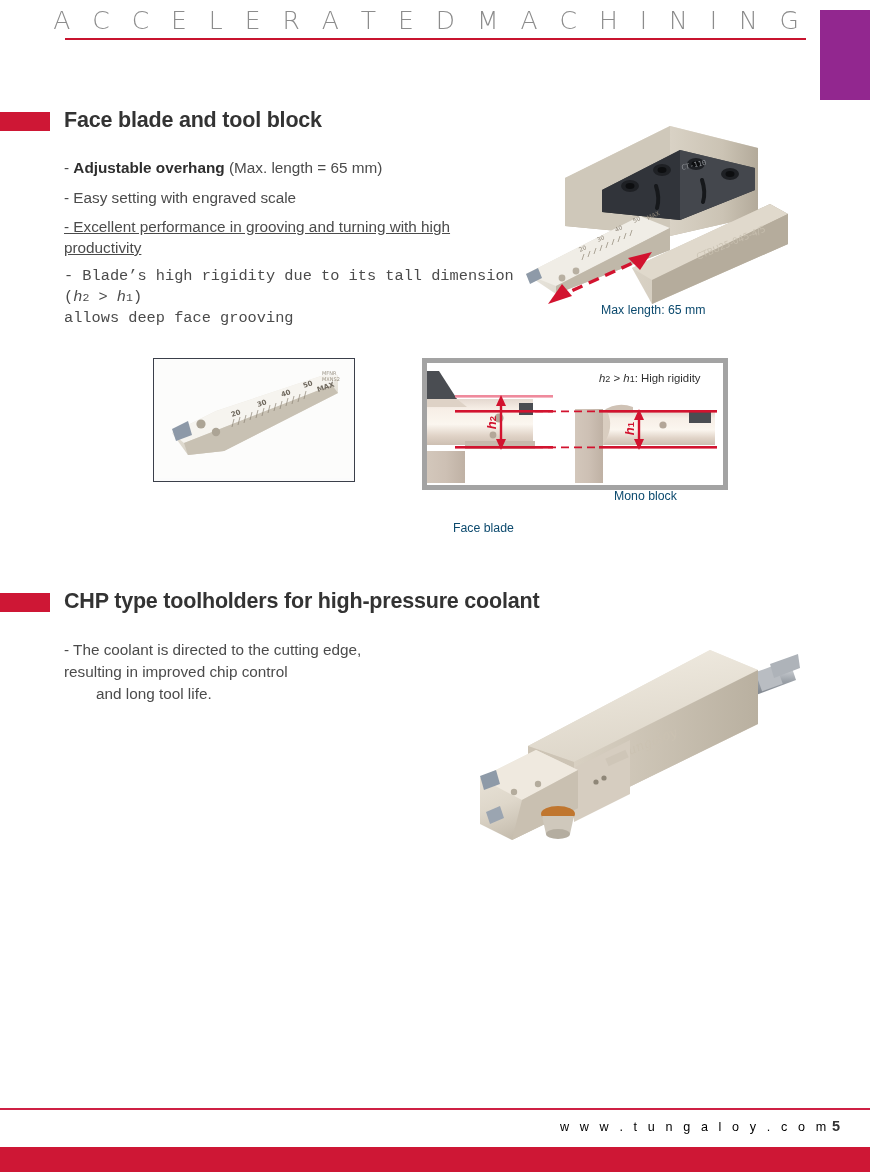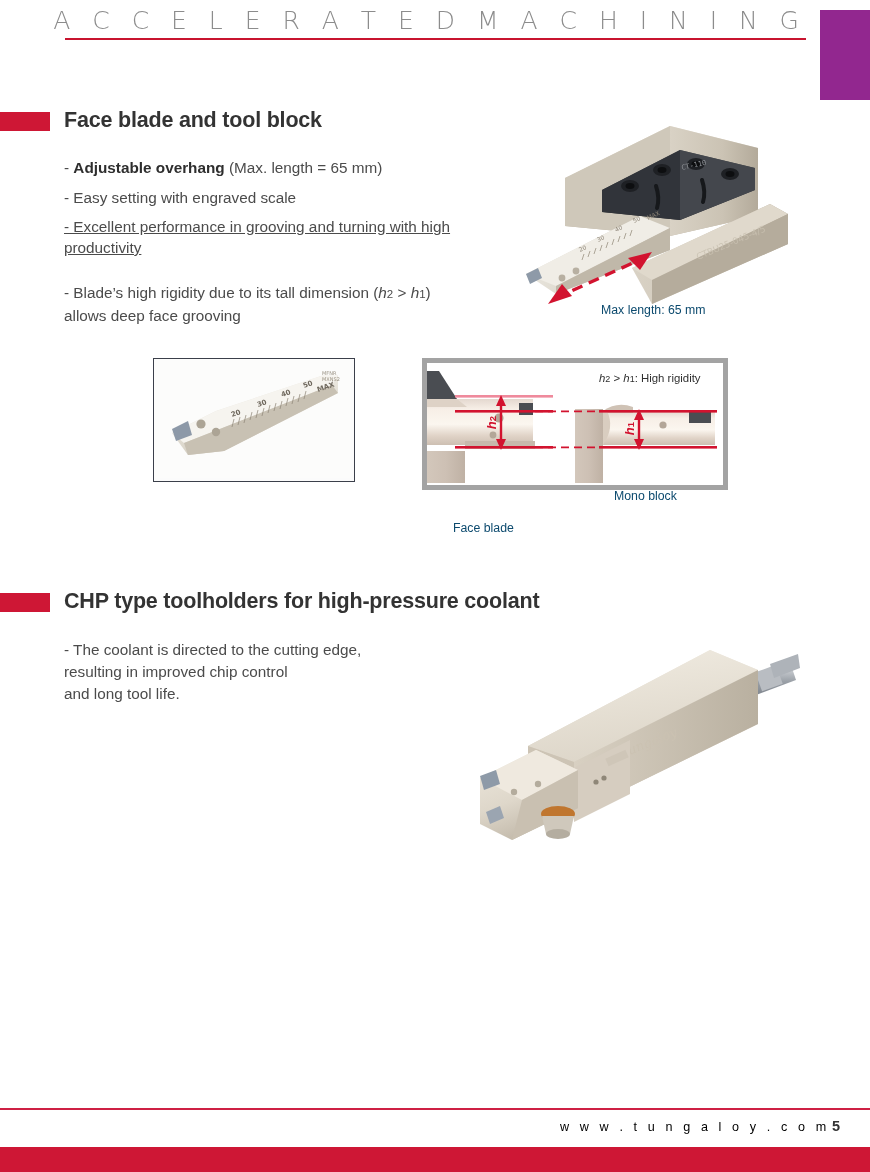--- a/index.html
+++ b/index.html
@@ -153,21 +153,21 @@
 <div class="section-heading" style="top:108px;">Face blade and tool block</div>
 
 <div class="bullet" style="top:157px; width:440px;">
   <span>- </span><b>Adjustable overhang</b><span> (Max. length = 65 mm)</span>
 </div>
 
 <div class="bullet" style="top:187px; width:440px;">- Easy setting with engraved scale</div>
 
 <div class="bullet" style="top:216px; width:460px;text-decoration:underline;">- Excellent performance in grooving and turning with high productivity</div>
 
-<div class="bullet" style="top:282px; width:470px;">
+<div class="bullet" style="top:266px; width:470px;font-family:Liberation Mono, monospace;">
   <span>- Blade’s high rigidity due to its tall dimension (</span><i>h</i><span class="sub">2</span><span> &gt; </span><i>h</i><span class="sub">1</span><span>)</span><br>
   <span>allows deep face grooving</span>
 </div>
 
 <div class="photo" id="toolblock-photo">
   <svg width="300" height="200" viewBox="0 0 300 200">
     <defs>
       <linearGradient id="beige1" x1="0" y1="0" x2="0" y2="1">
         <stop offset="0%" stop-color="#e8e2d6"></stop>
         <stop offset="45%" stop-color="#d8d0c2"></stop>
@@ -370,21 +370,21 @@
 </div>
 
 <div class="caption" style="left:453px; top:489px;margin-top:32px;">Face blade</div>
 <div class="caption" style="left:614px; top:489px;">Mono block</div>
 
 <div class="red-marker" style="top:593px;"></div>
 <div class="section-heading" style="top:589px;">CHP type toolholders for high-pressure coolant</div>
 
 <div class="bullet" style="top:639px; width:420px;">- The coolant is directed to the cutting edge,</div>
 <div class="bullet" style="top:661px; width:420px;">resulting in improved chip control</div>
-<div class="bullet" style="top:683px; width:420px;">and long tool life.</div>
+<div class="bullet" style="top:683px; width:420px;margin-left:32px;">and long tool life.</div>
 
 <div class="photo" id="chp-photo">
   <svg width="330" height="215" viewBox="0 0 330 215">
     <defs>
       <linearGradient id="shankTop" x1="0" y1="0" x2="0.3" y2="1">
         <stop offset="0%" stop-color="#f1ece2"></stop>
         <stop offset="100%" stop-color="#ddd6c9"></stop>
       </linearGradient>
       <linearGradient id="shankSide" x1="0" y1="0" x2="0" y2="1">
         <stop offset="0%" stop-color="#efe9df"></stop>

